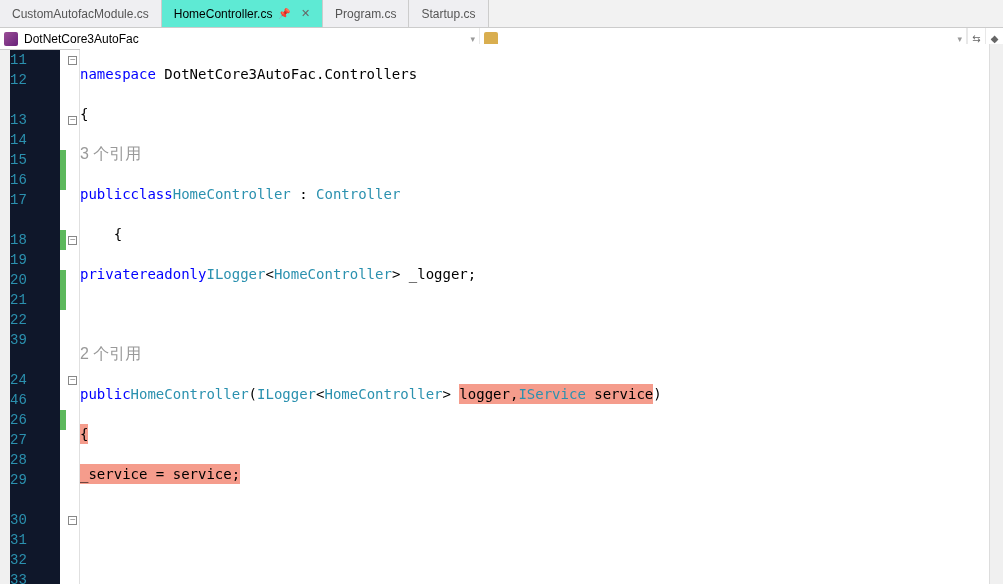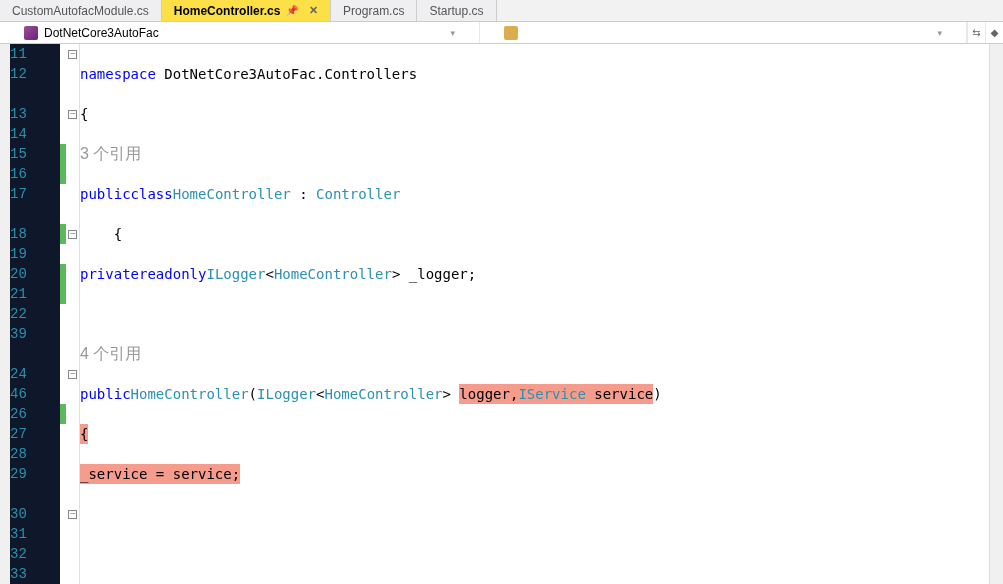--- a/index.html
+++ b/index.html
@@ -8,53 +8,53 @@
   font-size: 14px;
   background: #fff;
   width: 1003px;
   height: 584px;
   overflow: hidden;
 }
 .tab-bar {
   display: flex;
   background: #f2f2f2;
   border-bottom: 1px solid #ccc;
-  height: 22px;
+  height: 28px;
   font-family: 'Segoe UI', Tahoma, sans-serif;
   font-size: 12px;
 }
 .tab {
   padding: 2px 12px;
   border-right: 1px solid #ccc;
   background: #efeff2;
   color: #555;
   cursor: pointer;
   display: flex;
   align-items: center;
   gap: 6px;
 }
 .tab.active {
-  background: #fde047;
+  background: #5eead4;
   color: #000;
-  font-weight: bold;
+  font-weight: normal;
 }
 .tab .pin { font-size: 10px; color: #666; }
 .tab .close { font-size: 11px; color: #666; margin-left: 4px; }
 .nav-bar {
   display: flex;
   background: #fff;
   border-bottom: 1px solid #ccc;
   height: 22px;
   font-family: 'Segoe UI', Tahoma, sans-serif;
   font-size: 12px;
 }
 .nav-item {
   display: flex;
   align-items: center;
-  padding: 0 24px;
+  padding: 0 4px;
   border-right: 1px solid #e8e8e8;
   flex: 1;
   gap: 6px;
 }
 .nav-icon {
   width: 14px;
   height: 14px;
   display: inline-block;
 }
 .nav-icon.csharp {
@@ -281,21 +281,21 @@
 </div>
 
 <div style="position:absolute;left:80px;top:44px;right:14px;white-space:pre;font-family:Consolas,monospace;font-size:14px;line-height:20px;background:#fff;">
 <div class="line"><span class="kw">namespace</span> DotNetCore3AutoFac.Controllers</div>
 <div class="line">{</div>
 <div class="line codelens">    <span>3 个引用</span></div>
 <div class="line">    <span class="kw">public</span> <span class="kw">class</span> <span class="type">HomeController</span> : <span class="type">Controller</span></div>
 <div class="line">    {</div>
 <div class="line">        <span class="kw">private</span> <span class="kw">readonly</span> <span class="type">ILogger</span>&lt;<span class="type">HomeController</span>&gt; _logger;</div>
 <div class="line"> </div>
-<div class="line codelens">        <span>4 个引用</span></div>
+<div class="line codelens">        <span>2 个引用</span></div>
 <div class="line">        <span class="kw">public</span> <span class="type">HomeController</span>(<span class="type">ILogger</span>&lt;<span class="type">HomeController</span>&gt; <span class="hl">logger,<span class="type">IService</span> service</span>)</div>
 <div class="line">        <span class="hl">{</span></div>
 <div class="line">            <span class="hl">_service = service;</span></div>
 
 
 
 
 
 
 

